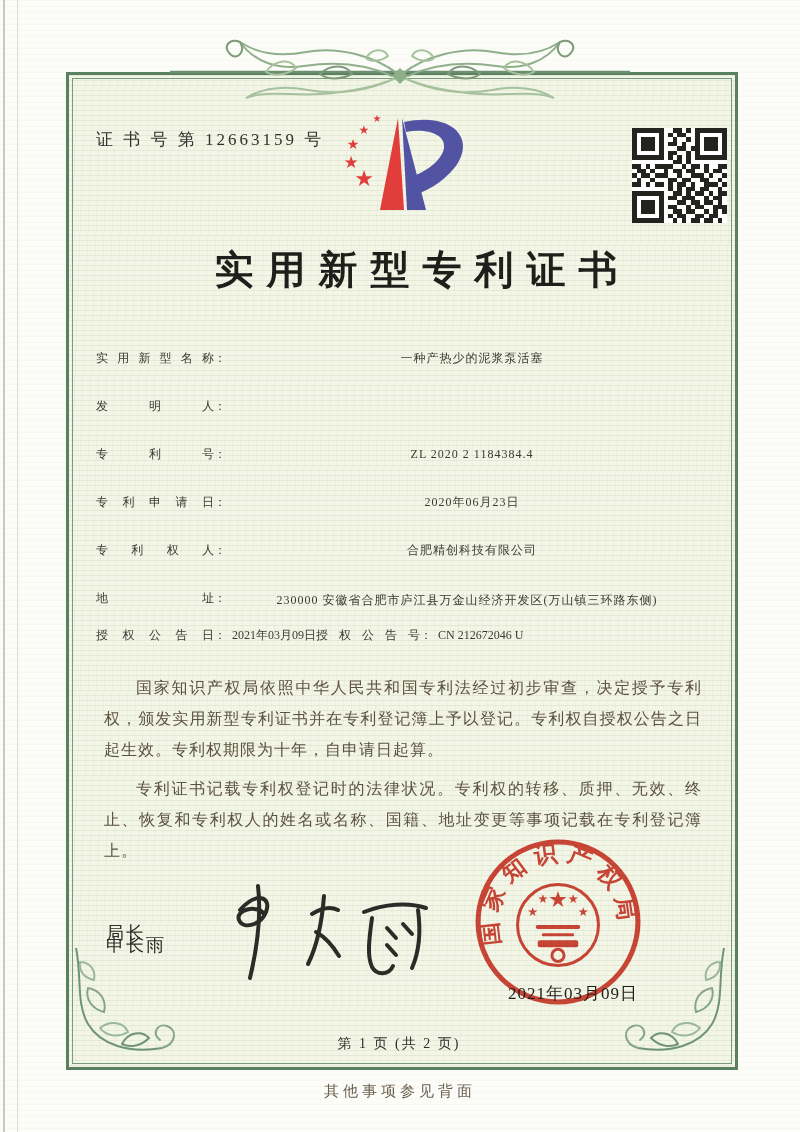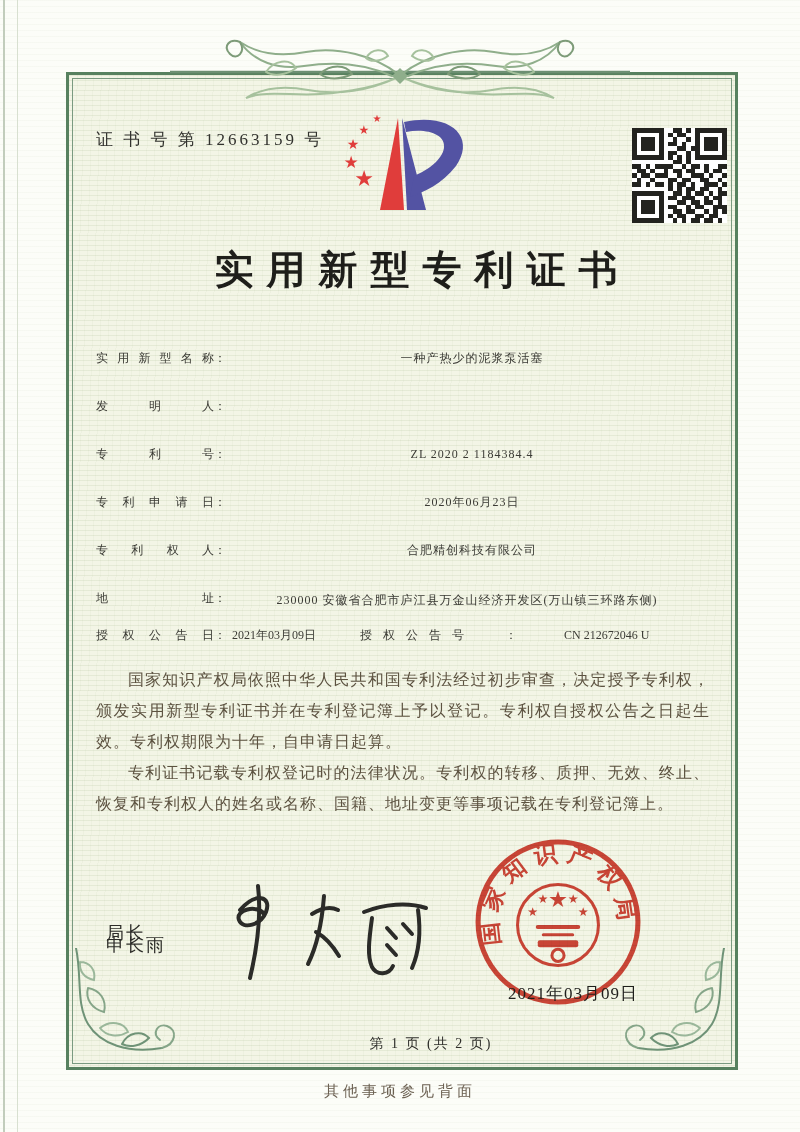--- a/index.html
+++ b/index.html
@@ -26,33 +26,33 @@
   .title{position:absolute;left:0;top:243px;width:800px;text-align:center;
          font-size:39px;font-weight:600;color:#1e1e1a;letter-spacing:13px;text-indent:13px;padding-left:16px;}
   .fields{position:absolute;left:96px;top:348px;width:616px;font-size:12px;color:#3a3a34;}
   .frow{display:flex;line-height:21px;margin-bottom:27px;}
   .flabel{display:inline-block;width:118px;text-align:justify;text-align-last:justify;flex:0 0 118px;}
   .colon{flex:0 0 auto;margin-right:6px;}
   .fvalue{flex:1;letter-spacing:1px;text-align:center;}
   .addr .fvalue{max-width:470px;line-height:25px;}
   .frow.addr{margin-bottom:12px;}
   .grant{display:flex;line-height:21px;}
-  .grant .g2{margin-left:44px;display:flex;gap:41px;}
+  .grant .g2{display:flex;}
   .grant .g2 .flabel{width:104px;flex-basis:104px;}
   .paras{position:absolute;left:96px;top:664px;width:614px;font-size:16px;line-height:31px;
          color:#5c5240;text-align:justify;}
-  .paras p{margin:0;text-indent:2em;letter-spacing:1px;}
+  .paras p{margin:8px;text-indent:2em;letter-spacing:1px;}
   .sign-title{position:absolute;left:106px;top:921px;font-size:18px;color:#2c2c28;letter-spacing:2px;}
   .sign-name{position:absolute;left:106px;top:933px;font-size:18px;color:#2c2c28;letter-spacing:2px;}
   .signature{position:absolute;left:212px;top:878px;}
   .seal{position:absolute;left:472px;top:836px;mix-blend-mode:multiply;opacity:.92;}
   .seal-date{position:absolute;left:488px;top:982px;width:170px;text-align:center;
              font-size:17px;color:#1f1f1c;letter-spacing:1px;z-index:5;}
   .page-num{position:absolute;left:66px;top:1035px;width:666px;text-align:center;
-            font-size:14px;color:#2e2e2a;letter-spacing:2px;padding-left:32px;}
+            font-size:14px;color:#2e2e2a;letter-spacing:2px;}
   .back-note{position:absolute;left:0;top:1082px;width:800px;text-align:center;
              font-size:15px;color:#6b6051;letter-spacing:4px;}
 </style>
 </head>
 <body>
 
 <div class="page">
 
   <div class="spine"></div>
   <div class="frame"></div>

